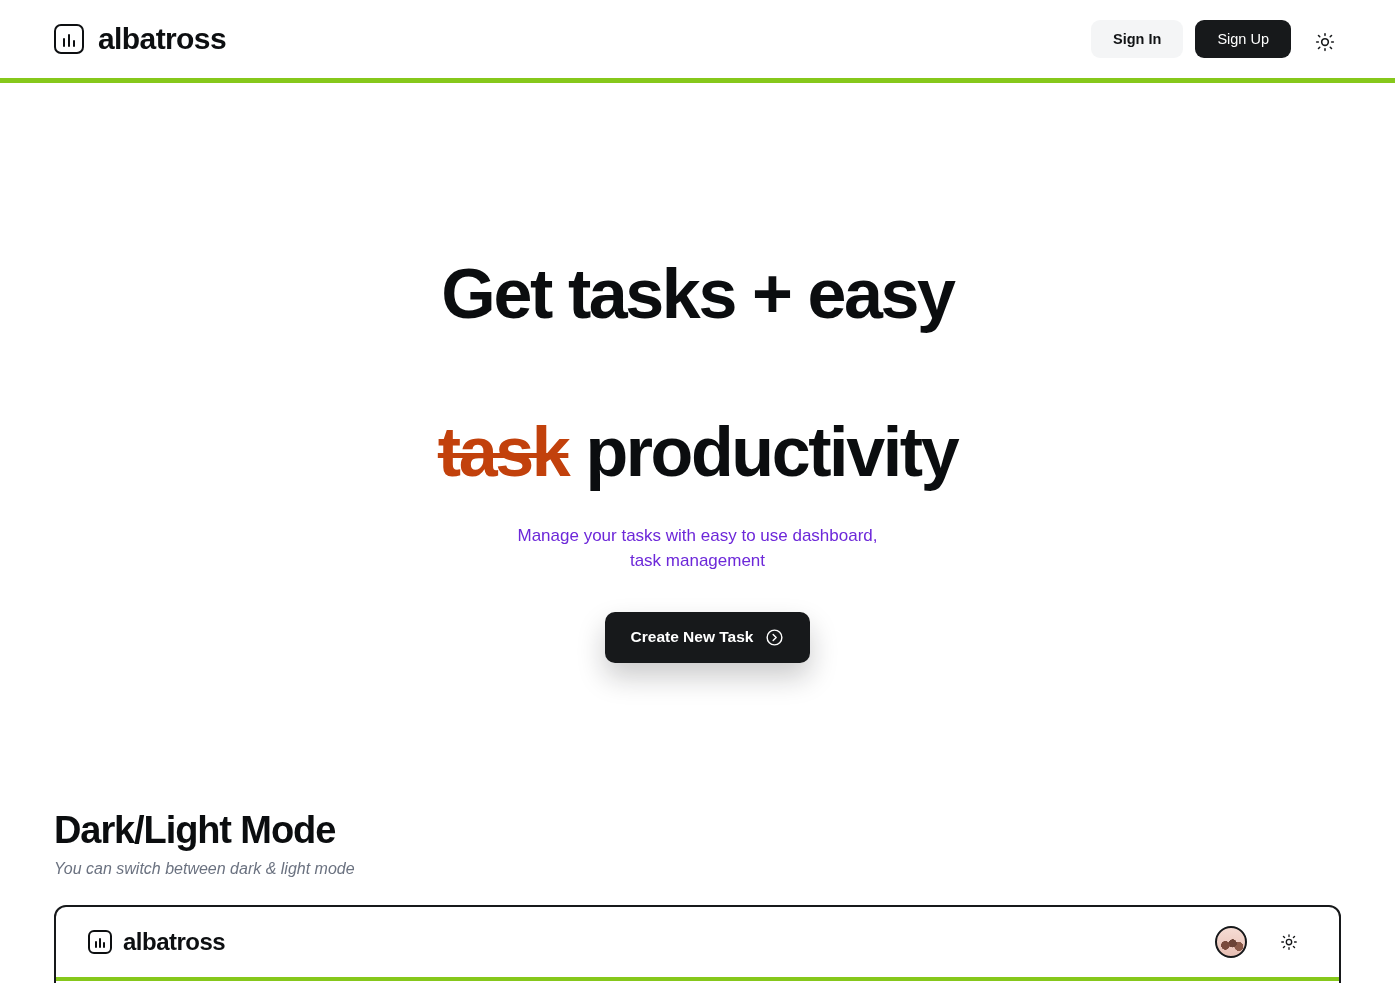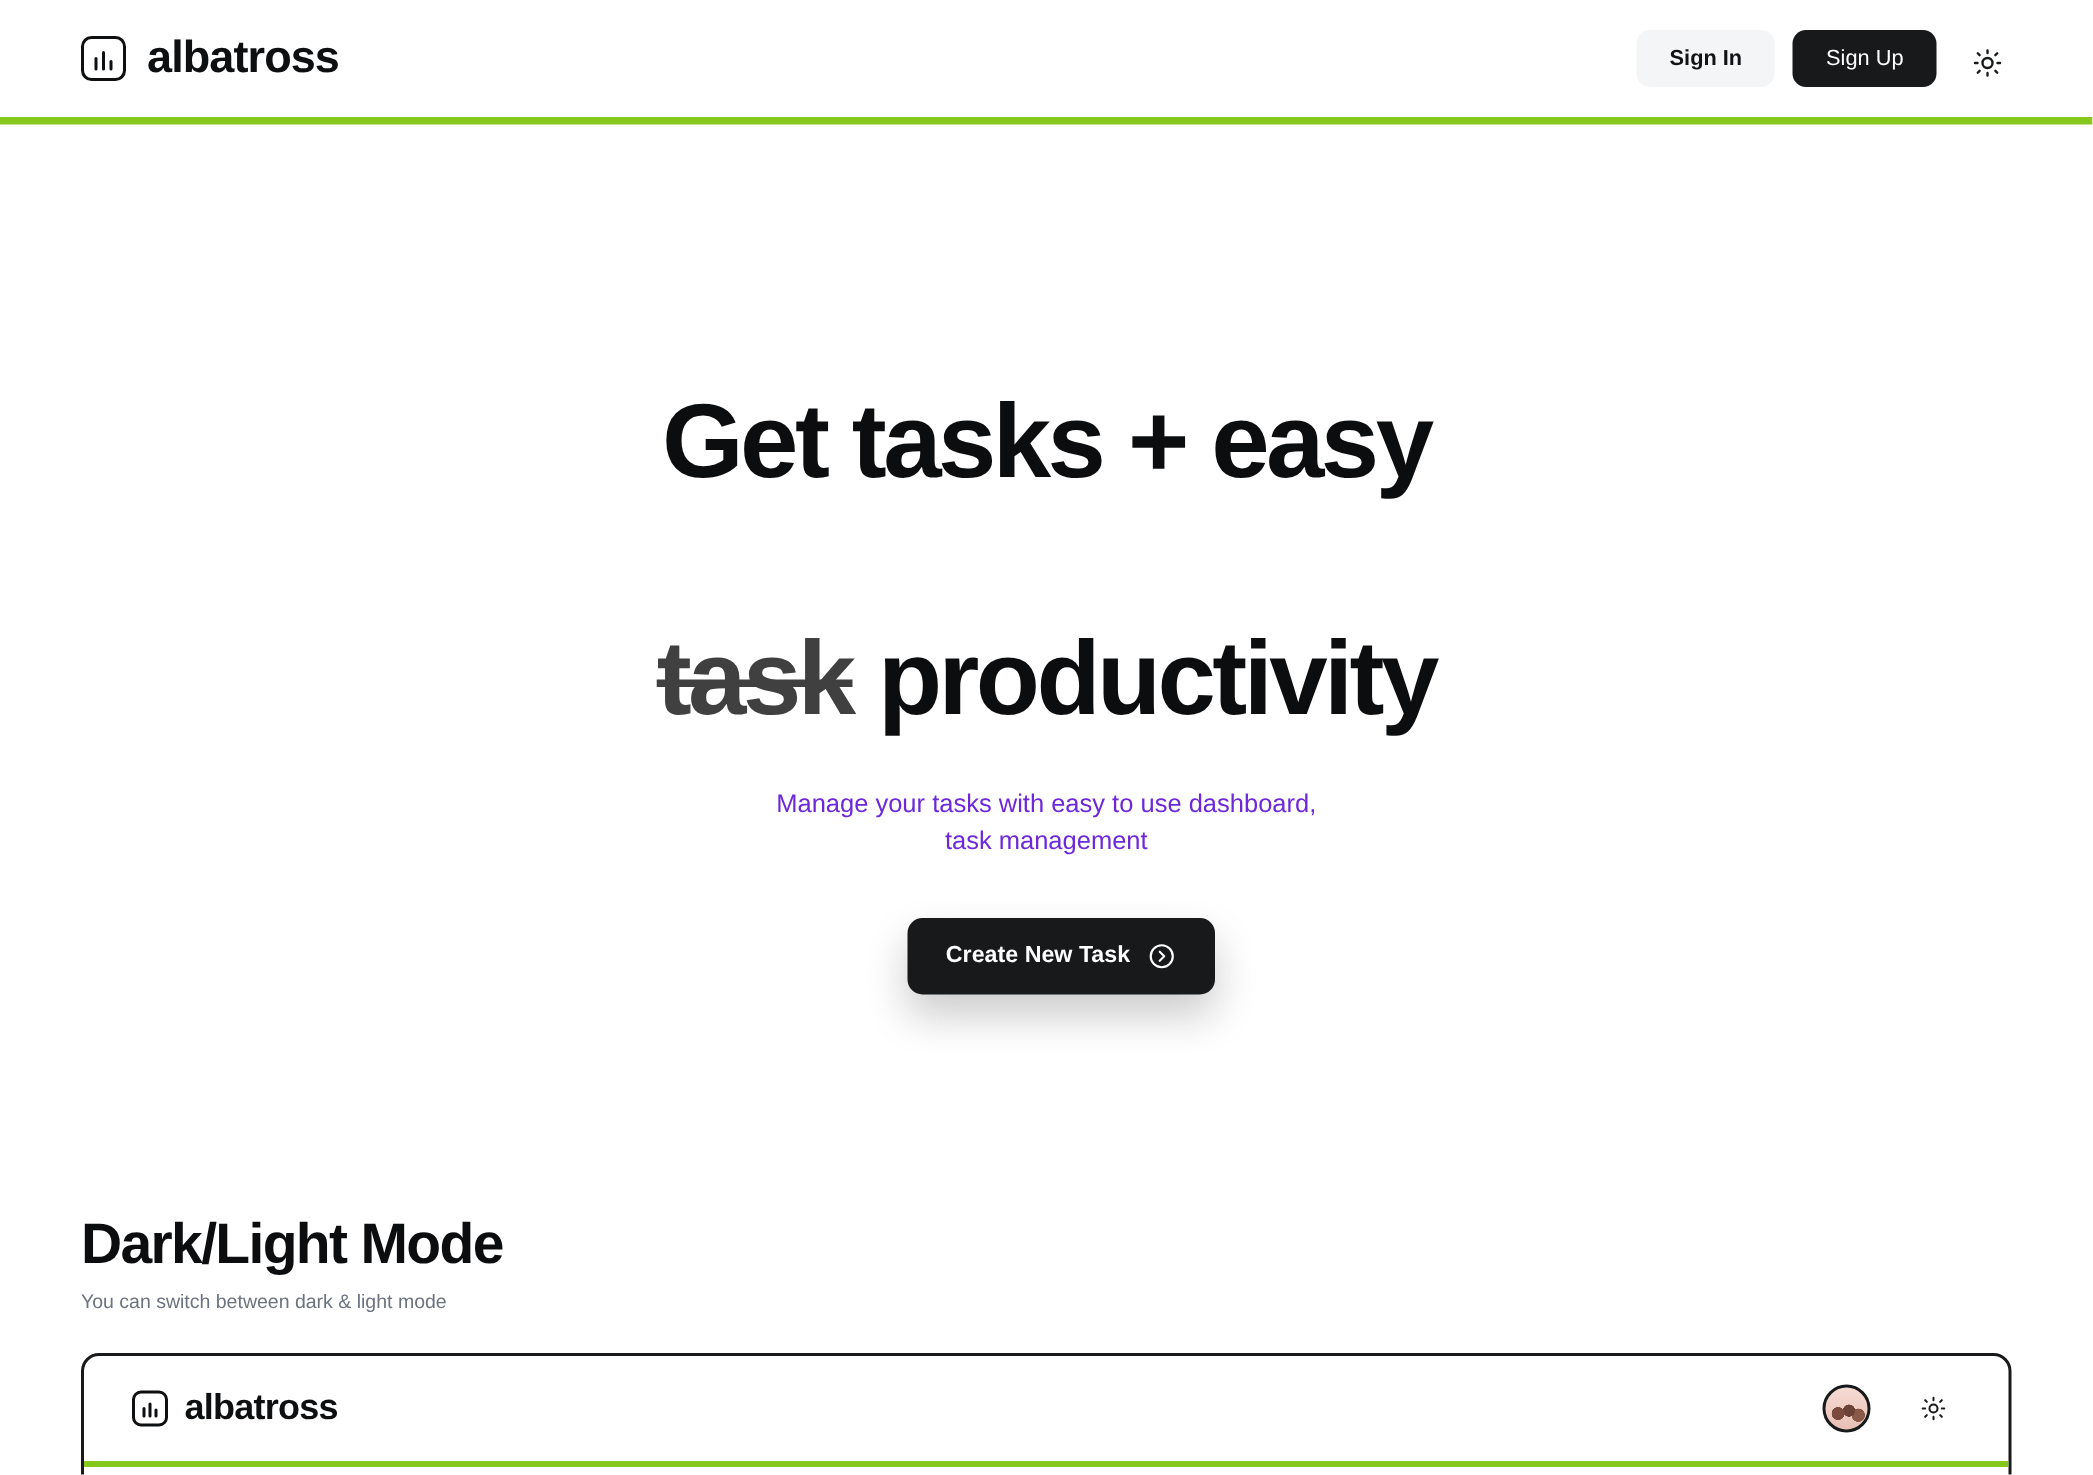--- a/index.html
+++ b/index.html
@@ -67,21 +67,21 @@
     padding-top:172px;
   }
   .hero h1{
     font-size:70px;
     line-height:1.13;
     font-weight:700;
     letter-spacing:-2.4px;
     color:#0b0d0f;
   }
   .strike{
-    color:#404040;
+    color:#c2410c;
     text-decoration:line-through;
     text-decoration-thickness:5px;
   }
   .hero p{
     margin-top:32px;
     font-size:17px;
     line-height:1.45;
     color:#6d28d9;
   }
   .cta-wrap{margin-top:38px;display:flex;justify-content:center;padding-left:20px;}
@@ -97,21 +97,21 @@
 
   
   .section{
     margin-top:146px;
     padding:0 54px;
   }
   .section h2{
     font-size:38px;font-weight:700;letter-spacing:-1.1px;color:#0b0d0f;
   }
   .section .sub{
-    margin-top:8px;font-size:13px;color:#6b7280;
+    margin-top:8px;font-size:16px;color:#6b7280;font-style:italic;
   }
 
   
   .preview{
     margin-top:27px;
     border:2.5px solid #17191b;
     border-radius:12px;
     background:#fff;
     overflow:hidden;
     height:200px;

